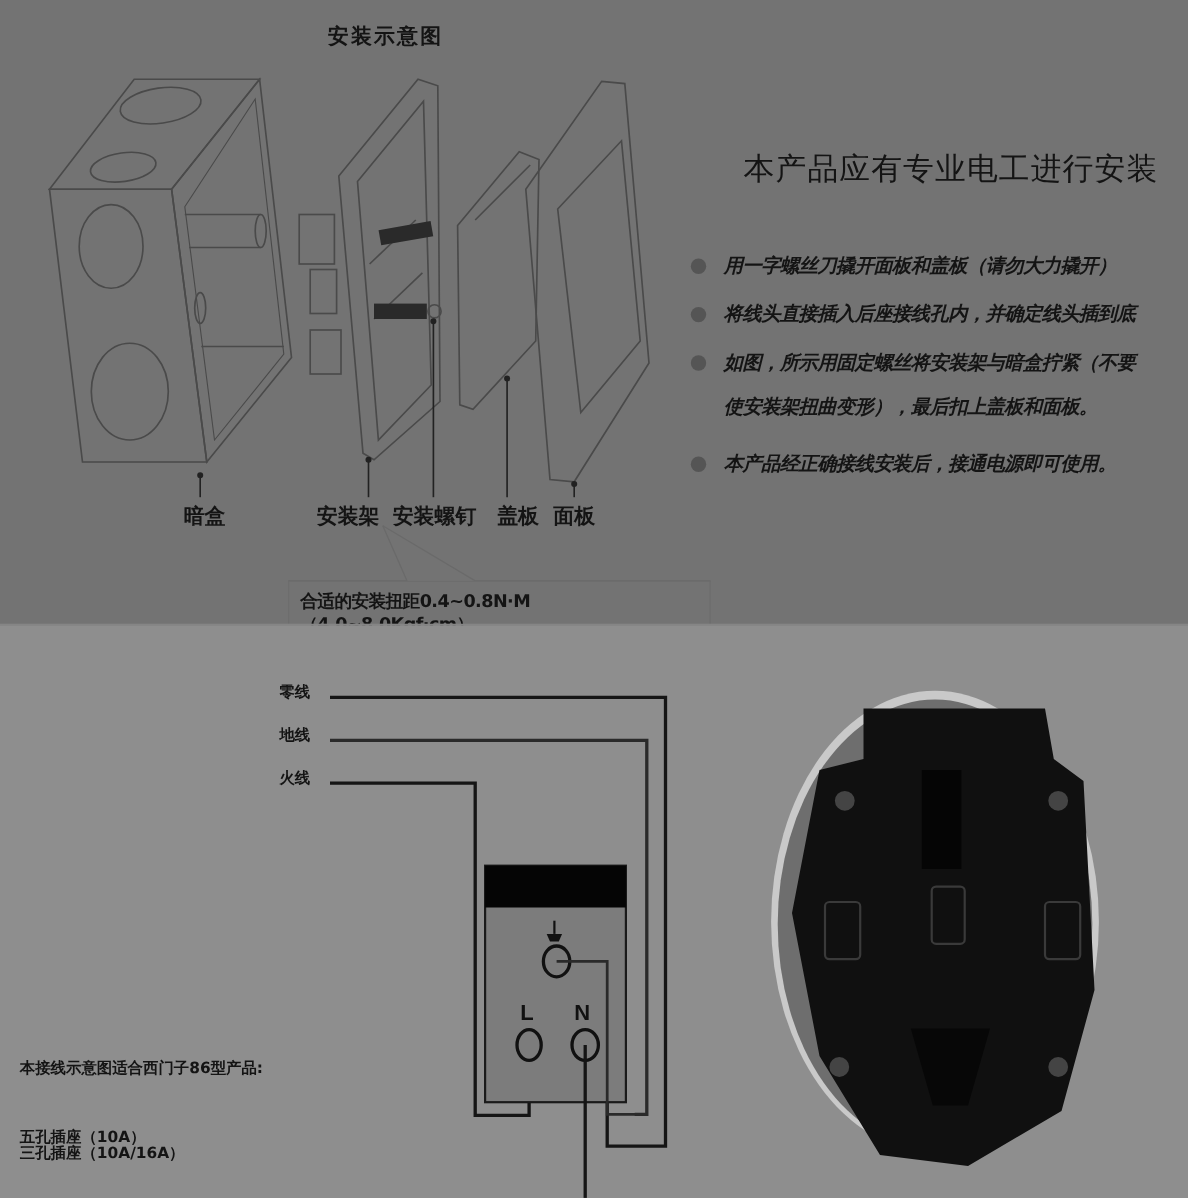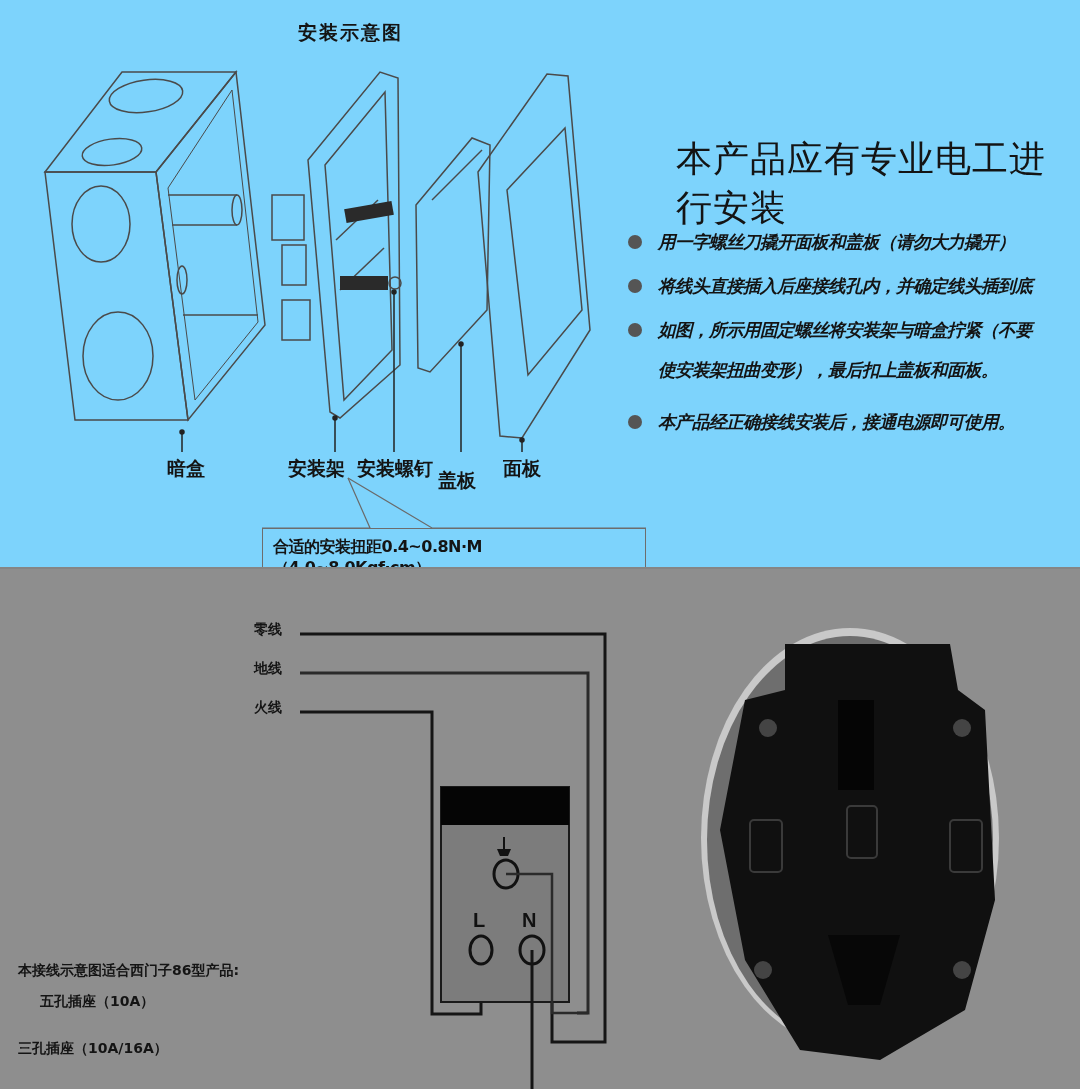--- a/index.html
+++ b/index.html
@@ -1,24 +1,24 @@
 <!DOCTYPE html>
 <html><head>
 <meta charset="utf-8">
 <style>
   * { box-sizing: border-box; margin: 0; padding: 0; }
   html, body { width: 1080px; height: 1089px; background: #8f8f8f; overflow: hidden; }
   body { position: relative; font-family: "DejaVu Sans", "Liberation Sans", sans-serif; color: #141414; }
   .section { position: absolute; left: 0; width: 1080px; }
-  #top { top: 0; height: 568px; background: #7dd3fc; }
+  #top { top: 0; height: 568px; background: #737373; }
   #divider { top: 567px; height: 2px; background: #858585; }
   #bottom { top: 569px; height: 520px; background: #8e8e8e; }
   .abs { position: absolute; }
   .title { left: 298px; top: 20px; font-size: 19px; font-weight: bold; letter-spacing: 2px; }
-  .headline { left: 676px; top: 135px; font-size: 36px; letter-spacing: 1px; }
+  .headline { left: 676px; top: 135px; font-size: 28px; letter-spacing: 1px; }
   .bullet-list { left: 628px; top: 222px; width: 430px; font-style: italic; }
   .bullet { position: relative; padding-left: 30px; font-size: 17.5px; line-height: 40px; font-weight: bold; letter-spacing: -0.5px; }
   .bullet .dot { position: absolute; left: 0; top: 13px; width: 14px; height: 14px; border-radius: 50%; background: #555; }
   .bullet.gap { margin-top: 4px; }
   .bullet.gap2 { margin-top: 12px; }
   .part-label { font-size: 19px; top: 456px; font-weight: bold; }
   .torque-box { left: 262px; top: 528px; width: 384px; height: 40px; border: 1px solid #6d6d6d; border-bottom: none; padding: 8px 10px; font-size: 16px; font-weight: bold; letter-spacing: -0.5px; }
   .wire-label { font-size: 14px; font-weight: bold; left: 254px; }
   .note { left: 18px; font-size: 14px; font-weight: bold; }
   svg { position: absolute; left: 0; top: 0; }
@@ -86,21 +86,21 @@
       <polyline points="348,478 370,528 262,528"></polyline>
       <polyline points="348,478 432,528 646,528"></polyline>
     </g>
   </svg>
 
   <div class="abs title">安装示意图</div>
 
   <div class="abs part-label" style="left:167px;">暗盒</div>
   <div class="abs part-label" style="left:288px;">安装架</div>
   <div class="abs part-label" style="left:357px;">安装螺钉</div>
-  <div class="abs part-label" style="left:438px;margin-top:12px;">盖板</div>
+  <div class="abs part-label" style="left:452px;">盖板</div>
   <div class="abs part-label" style="left:503px;">面板</div>
 
   <div class="abs torque-box">合适的安装扭距0.4~0.8N·M（4.0~8.0Kgf·cm）</div>
 
   <div class="abs headline">本产品应有专业电工进行安装</div>
 
   <div class="abs bullet-list">
     <div class="bullet">
       <span class="dot"></span>
       <div>用一字螺丝刀撬开面板和盖板（请勿大力撬开）</div>
@@ -174,15 +174,15 @@
 
     <text x="473" y="358" font-size="20" font-weight="bold" fill="#111" font-family="Liberation Sans, sans-serif">L</text>
     <text x="522" y="358" font-size="20" font-weight="bold" fill="#111" font-family="Liberation Sans, sans-serif">N</text>
   </svg>
 
   <div class="abs wire-label" style="top:52px;">零线</div>
   <div class="abs wire-label" style="top:91px;">地线</div>
   <div class="abs wire-label" style="top:130px;">火线</div>
 
   <div class="abs note" style="top:393px;">本接线示意图适合西门子86型产品:</div>
-  <div class="abs note" style="top:424px;margin-left:22px;">五孔插座（10A）</div>
+  <div class="abs note" style="top:456px;">五孔插座（10A）</div>
   <div class="abs note" style="top:471px;">三孔插座（10A/16A）</div>
 </div>
 
 </body></html>

